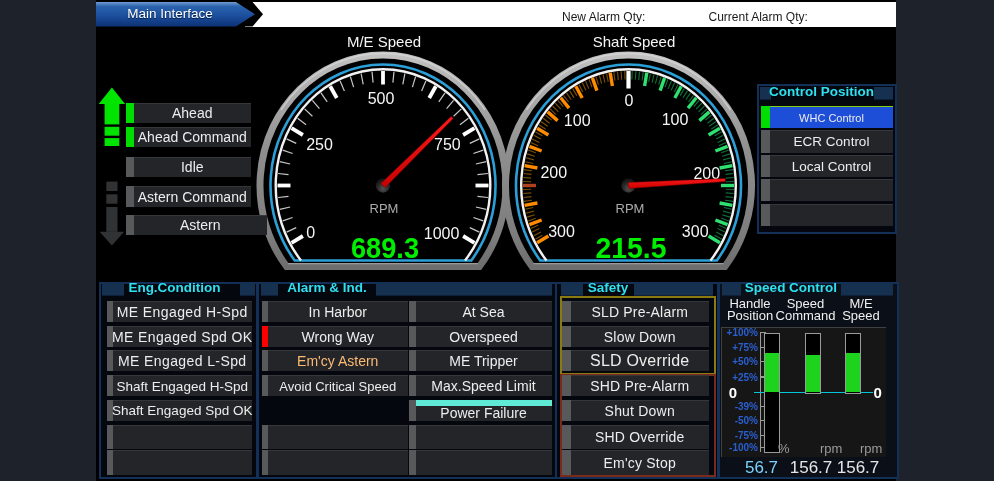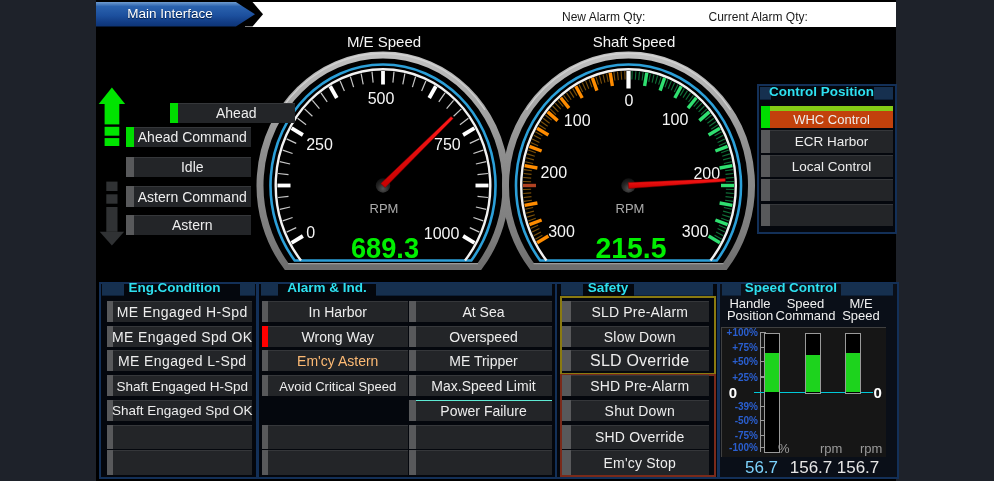--- a/index.html
+++ b/index.html
@@ -233,51 +233,51 @@
 <polygon points="98.7,104 111.9,87.5 125.1,104" fill="#00e400"></polygon>
 <rect x="104.6" y="102.5" width="14.7" height="21.9" fill="#00e400"></rect>
 <rect x="104.6" y="126.8" width="14.7" height="8.9" fill="#00e400"></rect>
 <rect x="104.6" y="138.1" width="14.7" height="7.9" fill="#00e400"></rect>
 <rect x="106.3" y="181.6" width="11.2" height="9.4" fill="#303234"></rect>
 <rect x="106.3" y="194.3" width="11.2" height="9.4" fill="#303234"></rect>
 <rect x="106.3" y="207" width="11.2" height="24.8" fill="#303234"></rect>
 <polygon points="99.7,231.8 124.1,231.8 111.9,245.5" fill="#303234"></polygon>
 </g>
     </svg>
-<div style="position:absolute;left:126px;top:103px;width:125px;height:19.5px;margin-left:44px;">
+<div style="position:absolute;left:126px;top:103px;width:125px;height:19.5px;">
       <div style="position:absolute;left:0;top:0;width:7.5px;height:100%;background:#00dd00"></div>
       <div style="position:absolute;left:7.5px;top:0;right:0;height:100%;background:#232528;border-top:1px solid #35373a;box-sizing:border-box;display:flex;align-items:center;justify-content:center;font-size:14px;color:#ededed;white-space:nowrap">Ahead</div>
     </div>
 <div style="position:absolute;left:126px;top:126.5px;width:125px;height:20px;">
       <div style="position:absolute;left:0;top:0;width:7.5px;height:100%;background:#00dd00"></div>
       <div style="position:absolute;left:7.5px;top:0;right:0;height:100%;background:#232528;border-top:1px solid #35373a;box-sizing:border-box;display:flex;align-items:center;justify-content:center;font-size:14px;color:#ededed;white-space:nowrap">Ahead Command</div>
     </div>
 <div style="position:absolute;left:126px;top:157px;width:125px;height:19.5px;">
       <div style="position:absolute;left:0;top:0;width:7.5px;height:100%;background:#58595b"></div>
       <div style="position:absolute;left:7.5px;top:0;right:0;height:100%;background:#232528;border-top:1px solid #35373a;box-sizing:border-box;display:flex;align-items:center;justify-content:center;font-size:14px;color:#ededed;white-space:nowrap">Idle</div>
     </div>
 <div style="position:absolute;left:126px;top:186px;width:125px;height:20.5px;">
       <div style="position:absolute;left:0;top:0;width:7.5px;height:100%;background:#58595b"></div>
       <div style="position:absolute;left:7.5px;top:0;right:0;height:100%;background:#232528;border-top:1px solid #35373a;box-sizing:border-box;display:flex;align-items:center;justify-content:center;font-size:14px;color:#ededed;white-space:nowrap">Astern Command</div>
     </div>
-<div style="position:absolute;left:126px;top:215px;width:125px;height:19.5px;">
+<div style="position:absolute;left:126px;top:215px;width:141px;height:19.5px;">
       <div style="position:absolute;left:0;top:0;width:7.5px;height:100%;background:#58595b"></div>
       <div style="position:absolute;left:7.5px;top:0;right:0;height:100%;background:#232528;border-top:1px solid #35373a;box-sizing:border-box;display:flex;align-items:center;justify-content:center;font-size:14px;color:#ededed;white-space:nowrap">Astern</div>
     </div>
 <div style="position:absolute;left:756.5px;top:83.5px;width:136px;height:146.5px;border:2px solid #133058;background:#04070d"></div>
 <div style="position:absolute;left:759.5px;top:87px;width:11px;height:11.5px;background:#16304f;border-bottom:1.5px solid #0d2038"></div>
 <div style="position:absolute;left:873.5px;top:87px;width:19px;height:11.5px;background:#16304f;border-bottom:1.5px solid #0d2038"></div>
 <div style="position:absolute;left:701.5px;top:84px;width:240px;text-align:center;font-size:13.5px;font-weight:bold;color:#2ee0f0;white-space:nowrap">Control Position</div>
 <div style="position:absolute;left:761px;top:105.9px;width:132px;height:22.3px;">
       <div style="position:absolute;left:0;top:0;width:9px;height:100%;background:#00dd00"></div>
-      <div style="position:absolute;left:9px;top:0;right:0;height:100%;background:#c2410c;border-top:5px solid #84cc16;box-sizing:border-box;display:flex;align-items:center;justify-content:center;font-size:13px;color:#ededed;white-space:nowrap">WHC Control</div>
+      <div style="position:absolute;left:9px;top:0;right:0;height:100%;background:#1d4ed8;border-top:1px solid #84cc16;box-sizing:border-box;display:flex;align-items:center;justify-content:center;font-size:11px;color:#ededed;white-space:nowrap">WHC Control</div>
     </div>
 <div style="position:absolute;left:761px;top:130.3px;width:132px;height:22.3px;">
       <div style="position:absolute;left:0;top:0;width:9px;height:100%;background:#58595b"></div>
-      <div style="position:absolute;left:9px;top:0;right:0;height:100%;background:#232528;border-top:1px solid #35373a;box-sizing:border-box;display:flex;align-items:center;justify-content:center;font-size:13.5px;color:#ededed;white-space:nowrap">ECR Harbor</div>
+      <div style="position:absolute;left:9px;top:0;right:0;height:100%;background:#232528;border-top:1px solid #35373a;box-sizing:border-box;display:flex;align-items:center;justify-content:center;font-size:13.5px;color:#ededed;white-space:nowrap">ECR Control</div>
     </div>
 <div style="position:absolute;left:761px;top:154.8px;width:132px;height:22.3px;">
       <div style="position:absolute;left:0;top:0;width:9px;height:100%;background:#58595b"></div>
       <div style="position:absolute;left:9px;top:0;right:0;height:100%;background:#232528;border-top:1px solid #35373a;box-sizing:border-box;display:flex;align-items:center;justify-content:center;font-size:13.5px;color:#ededed;white-space:nowrap">Local Control</div>
     </div>
 <div style="position:absolute;left:761px;top:179.2px;width:132px;height:22.3px;">
       <div style="position:absolute;left:0;top:0;width:9px;height:100%;background:#58595b"></div>
       <div style="position:absolute;left:9px;top:0;right:0;height:100%;background:#232528;border-top:1px solid #35373a;box-sizing:border-box;display:flex;align-items:center;justify-content:center;font-size:13.5px;color:#ededed;white-space:nowrap"></div>
     </div>
 <div style="position:absolute;left:761px;top:203.7px;width:132px;height:22.3px;">
@@ -355,21 +355,21 @@
 <div style="position:absolute;left:409px;top:350.4px;width:142.5px;height:21px;">
       <div style="position:absolute;left:0;top:0;width:6.5px;height:100%;background:#58595b"></div>
       <div style="position:absolute;left:6.5px;top:0;right:0;height:100%;background:#232528;border-top:1px solid #35373a;box-sizing:border-box;display:flex;align-items:center;justify-content:center;font-size:14px;color:#ededed;white-space:nowrap">ME Tripper</div>
     </div>
 <div style="position:absolute;left:409px;top:375.1px;width:142.5px;height:21px;">
       <div style="position:absolute;left:0;top:0;width:6.5px;height:100%;background:#58595b"></div>
       <div style="position:absolute;left:6.5px;top:0;right:0;height:100%;background:#232528;border-top:1px solid #35373a;box-sizing:border-box;display:flex;align-items:center;justify-content:center;font-size:14px;color:#ededed;white-space:nowrap">Max.Speed Limit</div>
     </div>
 <div style="position:absolute;left:409px;top:399.8px;width:142.5px;height:21px;">
       <div style="position:absolute;left:0;top:0;width:6.5px;height:100%;background:#58595b"></div>
-      <div style="position:absolute;left:6.5px;top:0;right:0;height:100%;background:#232528;border-top:1px solid #5eead4;box-sizing:border-box;display:flex;align-items:center;justify-content:center;font-size:14px;color:#ededed;white-space:nowrap">Power Failure</div>
+      <div style="position:absolute;left:6.5px;top:0;right:0;height:100%;background:#232528;border-top:6px solid #5eead4;box-sizing:border-box;display:flex;align-items:center;justify-content:center;font-size:14px;color:#ededed;white-space:nowrap">Power Failure</div>
     </div>
 <div style="position:absolute;left:409px;top:424.5px;width:142.5px;height:24.5px;">
       <div style="position:absolute;left:0;top:0;width:6.5px;height:100%;background:#58595b"></div>
       <div style="position:absolute;left:6.5px;top:0;right:0;height:100%;background:#232528;border-top:1px solid #35373a;box-sizing:border-box;display:flex;align-items:center;justify-content:center;font-size:14px;color:#ededed;white-space:nowrap"></div>
     </div>
 <div style="position:absolute;left:409px;top:450px;width:142.5px;height:24.5px;">
       <div style="position:absolute;left:0;top:0;width:6.5px;height:100%;background:#58595b"></div>
       <div style="position:absolute;left:6.5px;top:0;right:0;height:100%;background:#232528;border-top:1px solid #35373a;box-sizing:border-box;display:flex;align-items:center;justify-content:center;font-size:14px;color:#ededed;white-space:nowrap"></div>
     </div>
 <div style="position:absolute;left:555px;top:281.5px;width:160px;height:193px;border:2px solid #133058;background:#04070d"></div>

